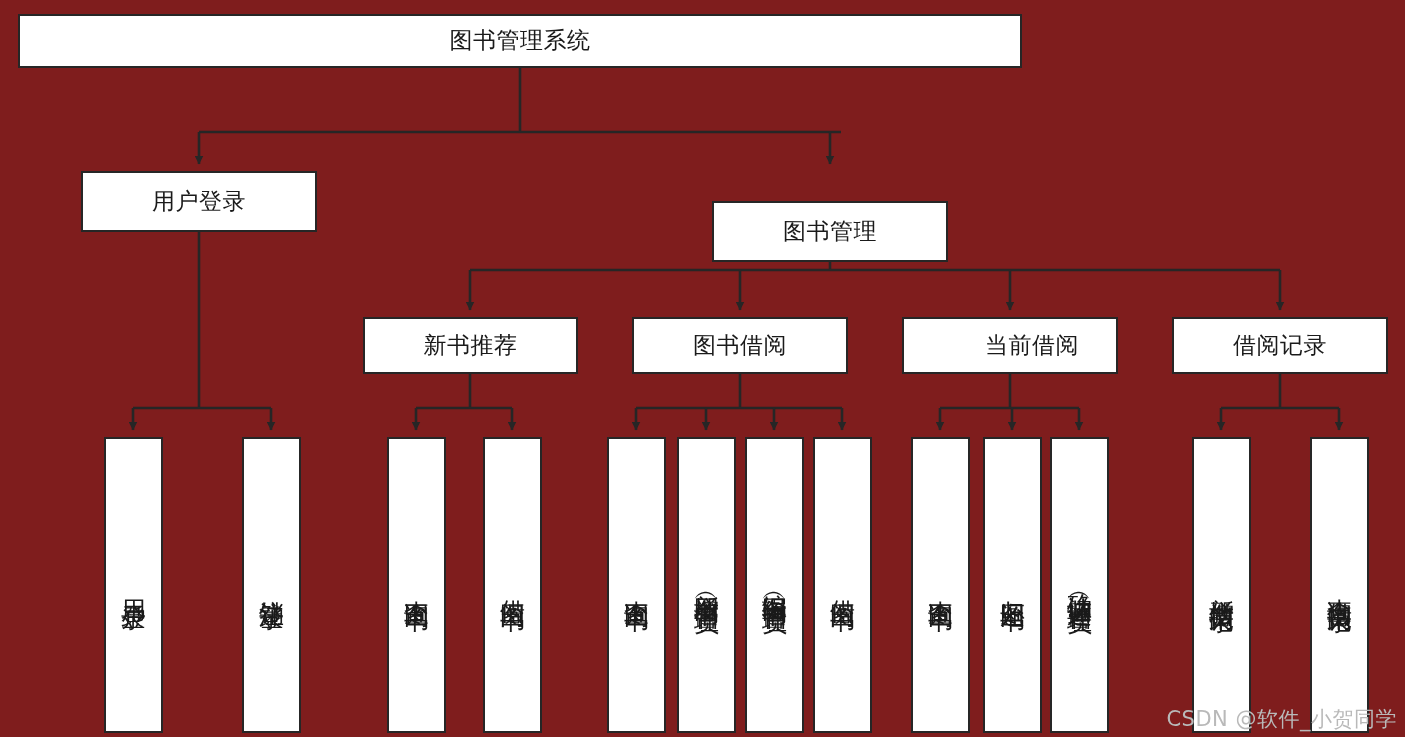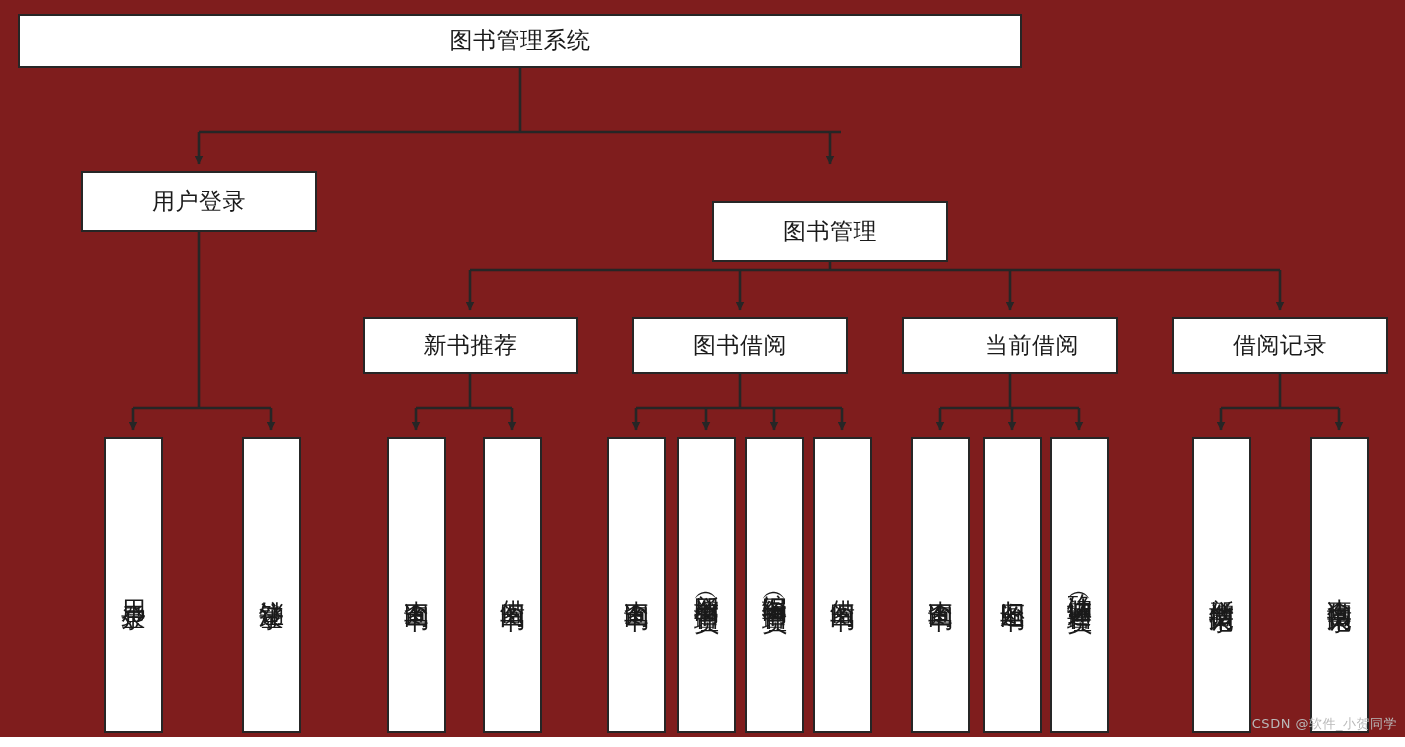--- a/index.html
+++ b/index.html
@@ -60,21 +60,21 @@
     font-size: 25px;
     letter-spacing: 2.5px;
     line-height: 1;
     text-align: center;
     white-space: nowrap;
   }
   .watermark {
     position: absolute;
     right: 8px;
     bottom: 4px;
-    font-size: 13px;
+    font-size: 21px;
     color: #b9b9b9;
     letter-spacing: 0.5px;
     z-index: 5;
     white-space: nowrap;
     margin-left: 44px;
   }
 </style>
 </head>
 <body>
 

